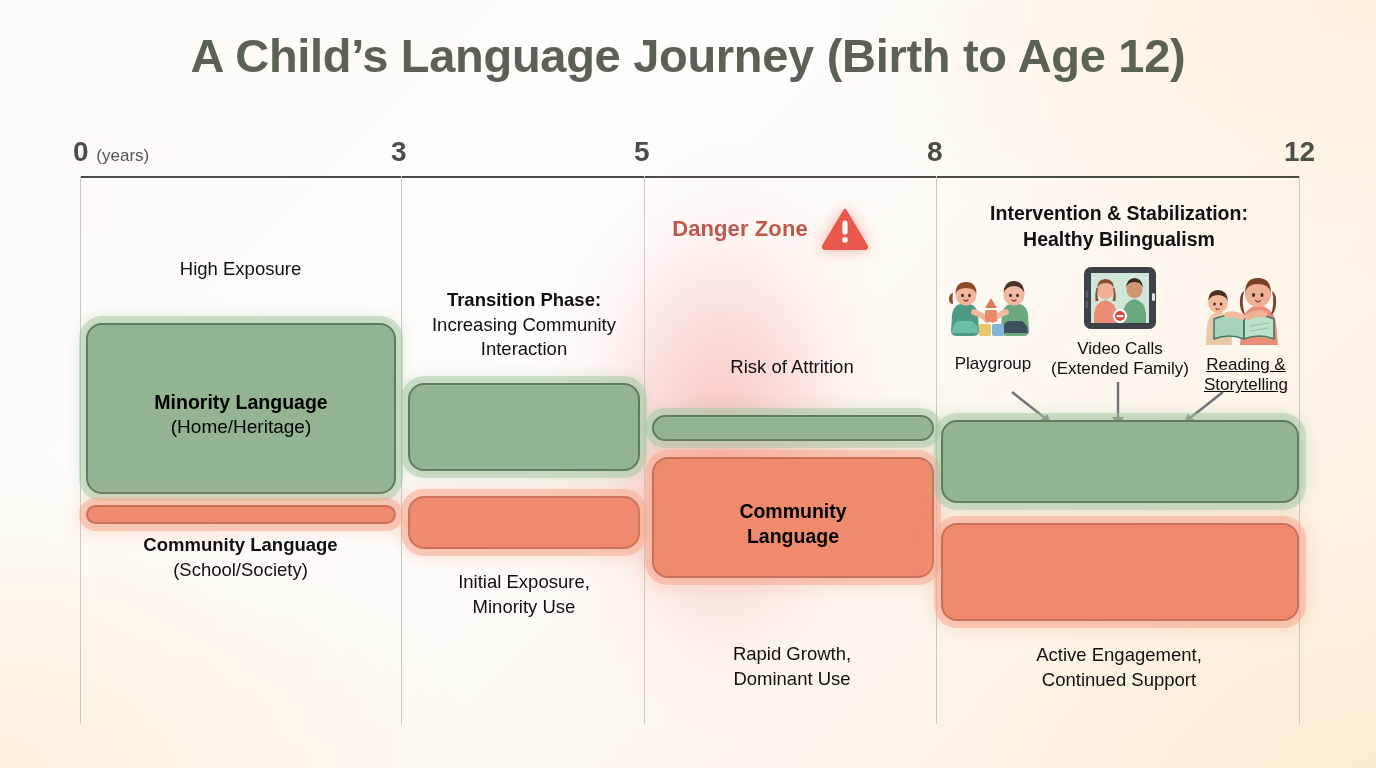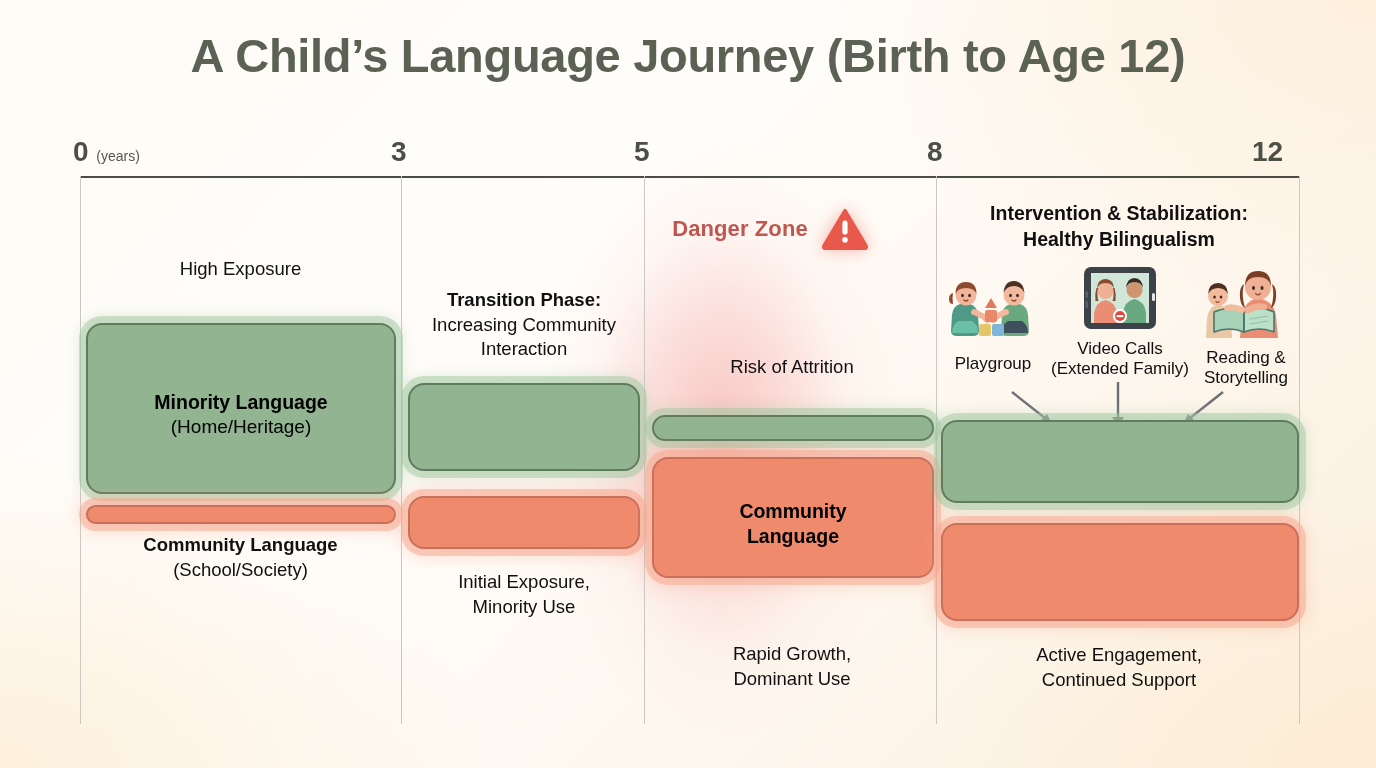--- a/index.html
+++ b/index.html
@@ -18,26 +18,26 @@
   #title {
     position: absolute; left: 0; top: 28px; width: 1376px;
     text-align: center;
     font-size: 47px; font-weight: 700; letter-spacing: -0.3px;
     color: #5b6253;
   }
 
   
   #axis { position: absolute; left: 80px; top: 136px; width: 1220px; height: 40px; }
   .tick { position: absolute; top: 0; font-size: 28px; font-weight: 700; color: #4c4f46; white-space: nowrap; }
-  .tick .unit { font-size: 14px; font-weight: 400; color: #54584d; }
+  .tick .unit { font-size: 17px; font-weight: 400; color: #54584d; }
   #tick0  { left: -7px; }
   #tick3  { left: 311px; }
   #tick5  { left: 554px; }
   #tick8  { left: 847px; }
-  #tick12 { left: 1172px; }
+  #tick12 { left: 1204px; }
 
   
   #frame { position: absolute; left: 80px; top: 176px; width: 1220px; height: 548px; }
   #topline { position: absolute; left: 0; top: 0; width: 100%; height: 2px; background: #4a4d44; }
   .vline { position: absolute; top: 0; width: 1px; height: 548px; background: #c9c9c4; }
   #vl0  { left: 0; }
   #vl3  { left: 321px; }
   #vl5  { left: 564px; }
   #vl8  { left: 856px; }
   #vl12 { left: 1219px; }
@@ -228,21 +228,21 @@
     <rect x="71" y="28" width="3" height="8" rx="1.5" fill="#e6e6e6"></rect>
     <rect x="4.5" y="26" width="2.5" height="7" rx="1.2" fill="#5b6168"></rect>
     <rect x="4.5" y="36" width="2.5" height="7" rx="1.2" fill="#5b6168"></rect>
   </svg>
   <div class="icon-cap">
     <div>Video Calls</div>
     <div>(Extended Family)</div>
   </div>
 </div>
 
-<div class="icon-item" style="left:1196px; top:268px; width:100px;">
+<div class="icon-item" style="left:1196px; top:275px; width:100px;text-decoration:underline;">
   <svg width="96" height="72" viewBox="0 0 96 72">
 
     <path d="M60 30 q-14 3 -16 18 l-2 22 l38 0 l-2 -22 q-2 -15 -18 -18z" fill="#ea8d74"></path>
     <circle cx="60" cy="19" r="13" fill="#f0b095"></circle>
     <path d="M47 18 q0 -15 13 -15 t13 15 q-2 -9 -13 -9 t-13 9z" fill="#7b3f27"></path>
     <path d="M46 16 q-5 3 -4 14 q1 8 5 10 q-4 -13 -1 -24z" fill="#7b3f27"></path>
     <path d="M74 16 q5 3 4 14 q-1 8 -5 10 q4 -13 1 -24z" fill="#7b3f27"></path>
     <ellipse cx="55.5" cy="20" rx="1.5" ry="1.9" fill="#3b2a20"></ellipse>
     <ellipse cx="64" cy="20" rx="1.5" ry="1.9" fill="#3b2a20"></ellipse>
     <path d="M57.5 25.5 q2.5 2.5 5 0" stroke="#9a5138" stroke-width="1.4" fill="none" stroke-linecap="round"></path>

